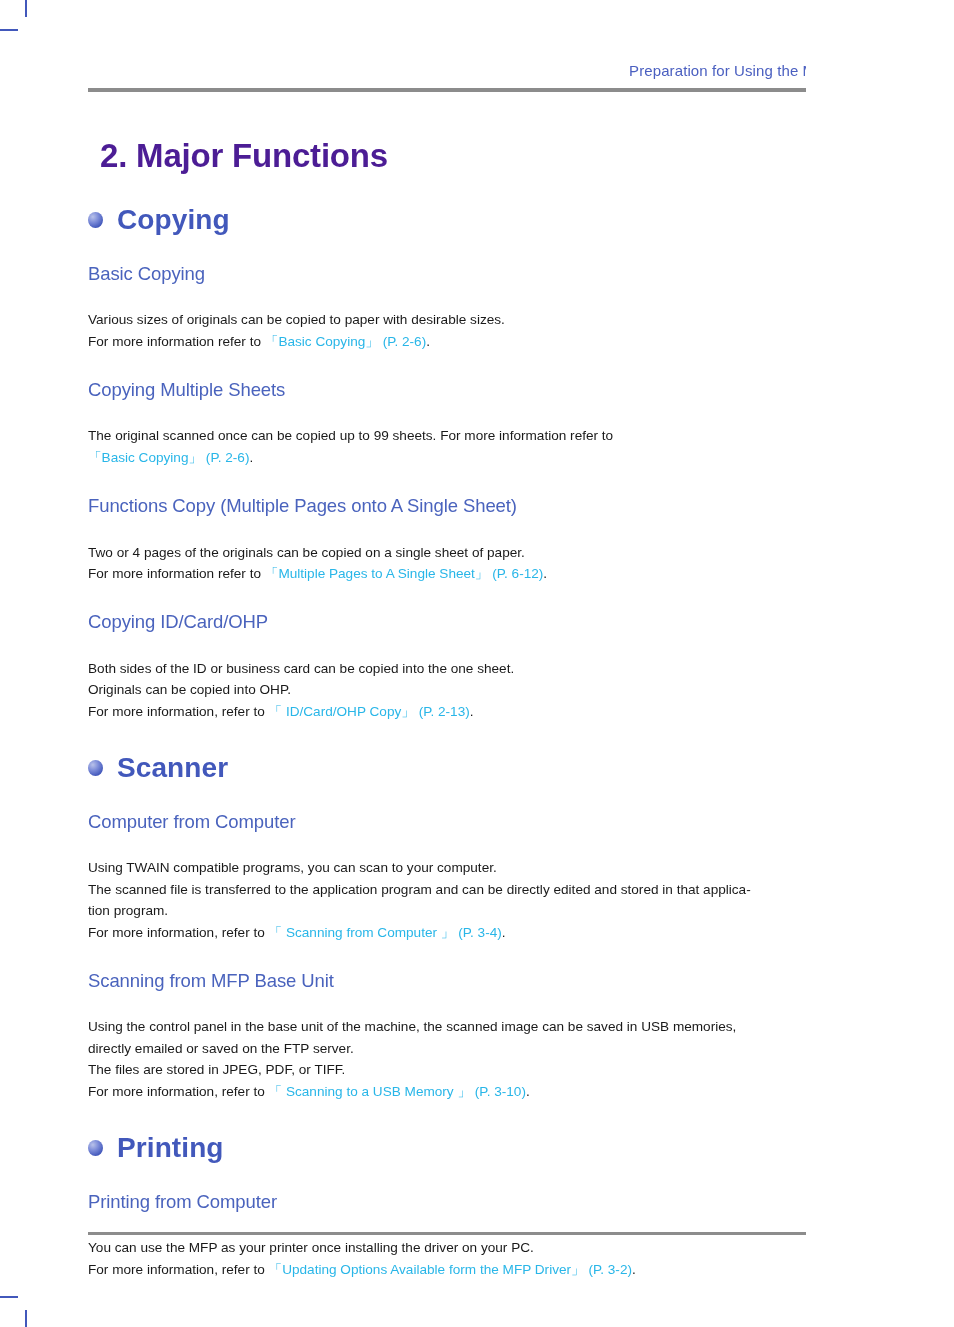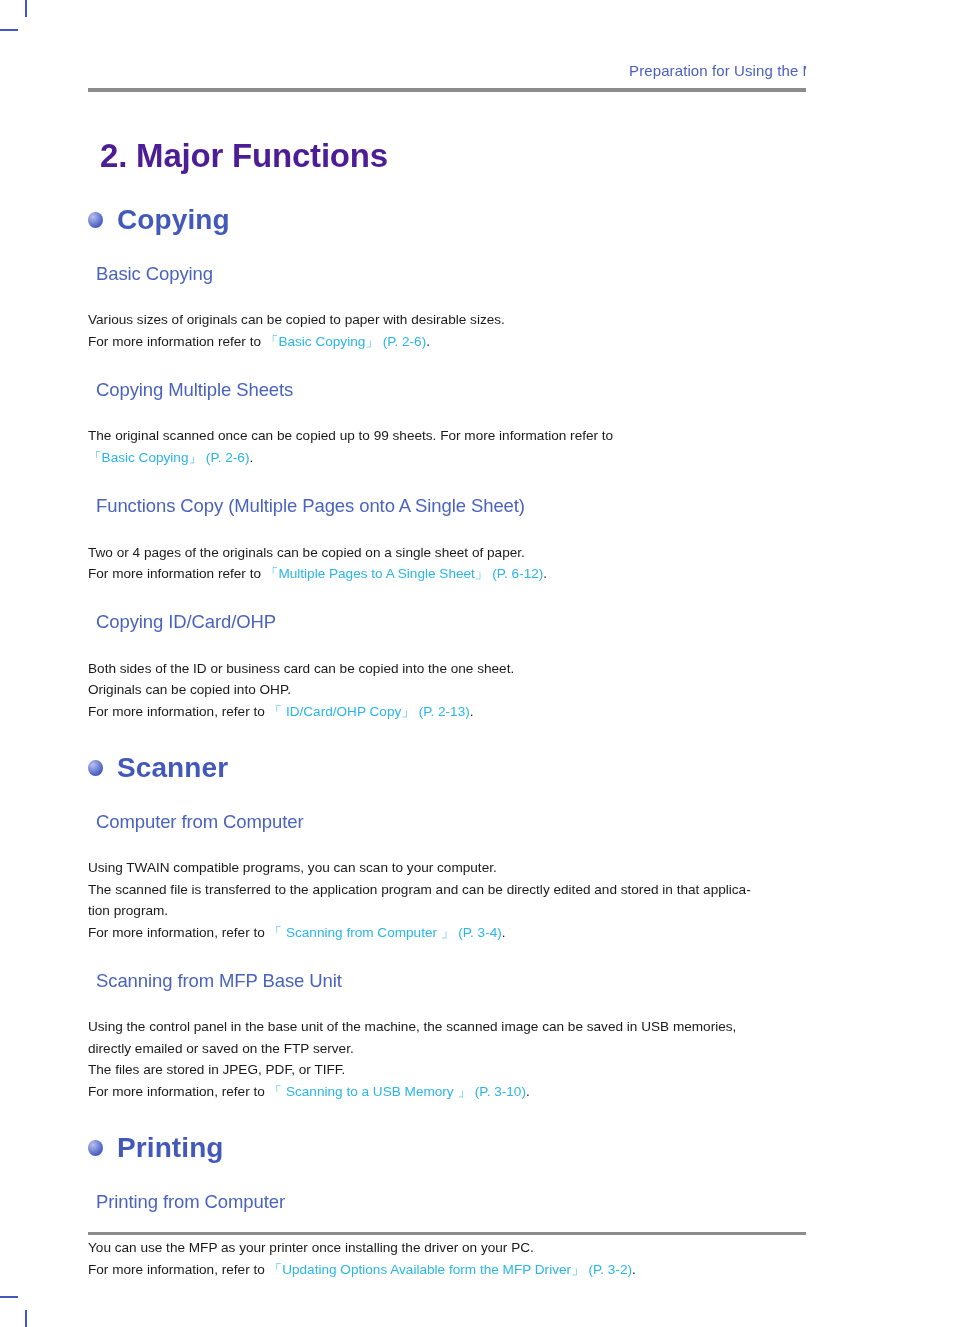--- a/index.html
+++ b/index.html
@@ -114,21 +114,21 @@
     flex: 0 0 auto;
   }
   .section-title {
     font-size: 28px;
     font-weight: bold;
     color: #4258bb;
     letter-spacing: .1px;
   }
 
   h3.sub-head {
-    margin: 26px 0 0 8px;
+    margin: 26px 0 0 0;
     font-size: 18.5px;
     font-weight: normal;
     color: #4a63bd;
     letter-spacing: -.1px;
     line-height: 1.25;
   }
 
   p.body {
     margin: 24px 0 0 0;
     font-size: 13.6px;

